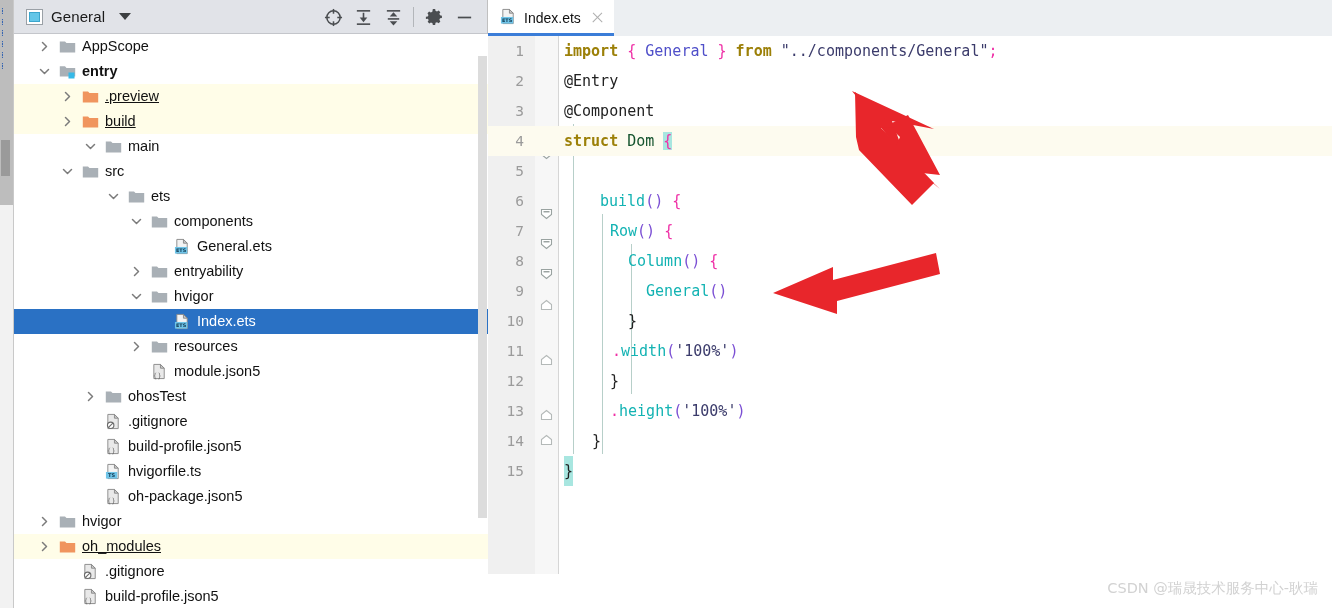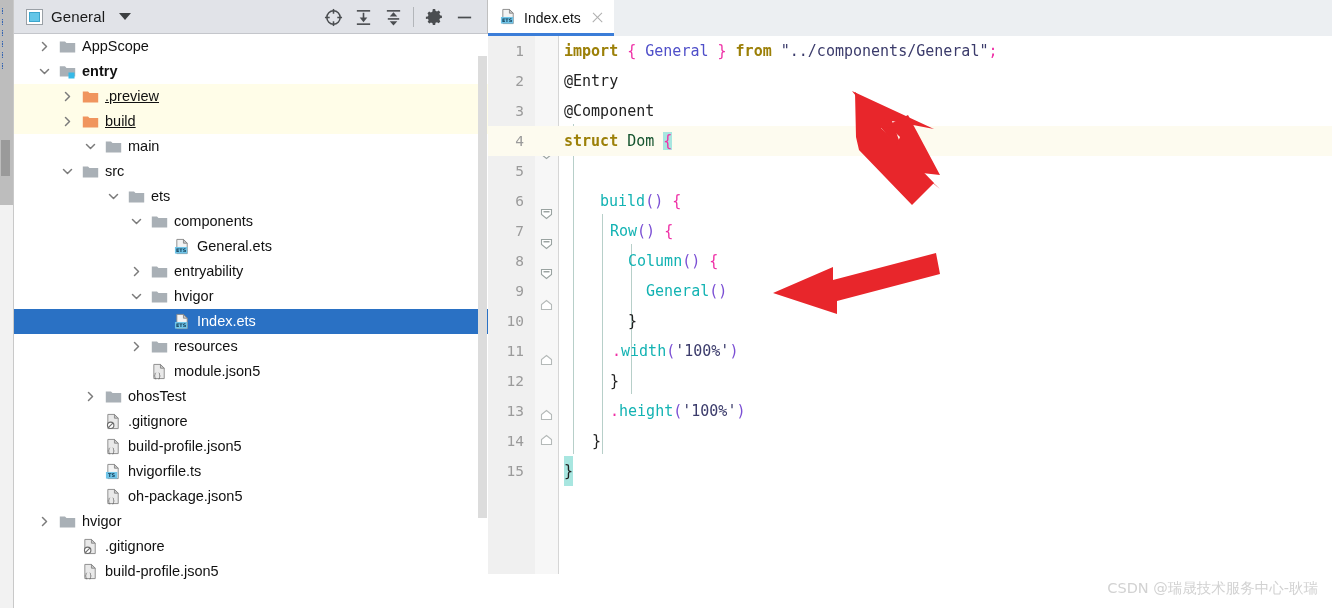--- a/index.html
+++ b/index.html
@@ -614,20 +614,35 @@
             </svg>
           </span>
           <span style="width: 7px; flex: 0 0 auto;"></span>
           <span class="ficon">
             <svg width="17" height="15" viewBox="0 0 17 15">
               <path d="M0.8 2.4h5.2l1.5 1.7h8.7v9.4H0.8z" fill="#a9b0b6"></path>
             </svg>
           </span>
           <span class="lbl">hvigor</span>
         </div>
+        <div class="row hl-yellow">
+          <span style="width: 22px; flex: 0 0 auto;"></span>
+          <span class="arrow">
+            <svg width="11" height="11" viewBox="0 0 11 11">
+              <path d="M3.5 1.5L7.5 5.5L3.5 9.5" fill="none" stroke="currentColor" stroke-width="1.5" stroke-linecap="round" stroke-linejoin="round"></path>
+            </svg>
+          </span>
+          <span style="width: 7px; flex: 0 0 auto;"></span>
+          <span class="ficon">
+            <svg width="17" height="15" viewBox="0 0 17 15">
+              <path d="M0.8 2.4h5.2l1.5 1.7h8.7v9.4H0.8z" fill="#f0955e"></path>
+            </svg>
+          </span>
+          <span class="lbl">oh_modules</span>
+        </div>
         <div class="row">
           <span style="width: 45px; flex: 0 0 auto;"></span>
           <span class="arrow empty"></span>
           <span style="width: 7px; flex: 0 0 auto;"></span>
           <span class="ficon">
             <svg width="17" height="17" viewBox="0 0 18 18">
               <path d="M3 1.5h7l4 4v11H3z" fill="#e9e9e9" stroke="#8a8a8a" stroke-width="1"></path>
               <path d="M10 1.5l4 4h-4z" fill="#c9c9c9" stroke="#8a8a8a" stroke-width="1"></path>
               <circle cx="6" cy="13" r="3.4" fill="#ffffff" stroke="#6b6b6b" stroke-width="1.2"></circle>
               <line x1="3.7" y1="15.3" x2="8.3" y2="10.7" stroke="#6b6b6b" stroke-width="1.2"></line>

